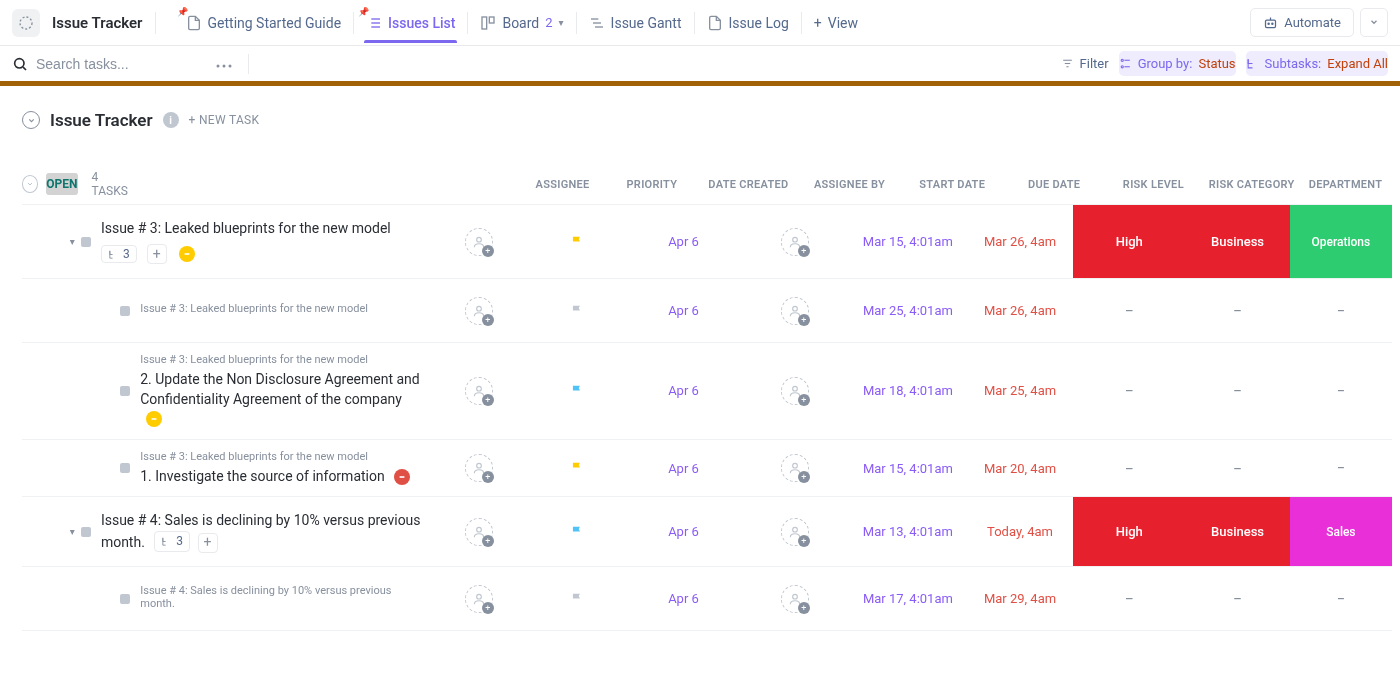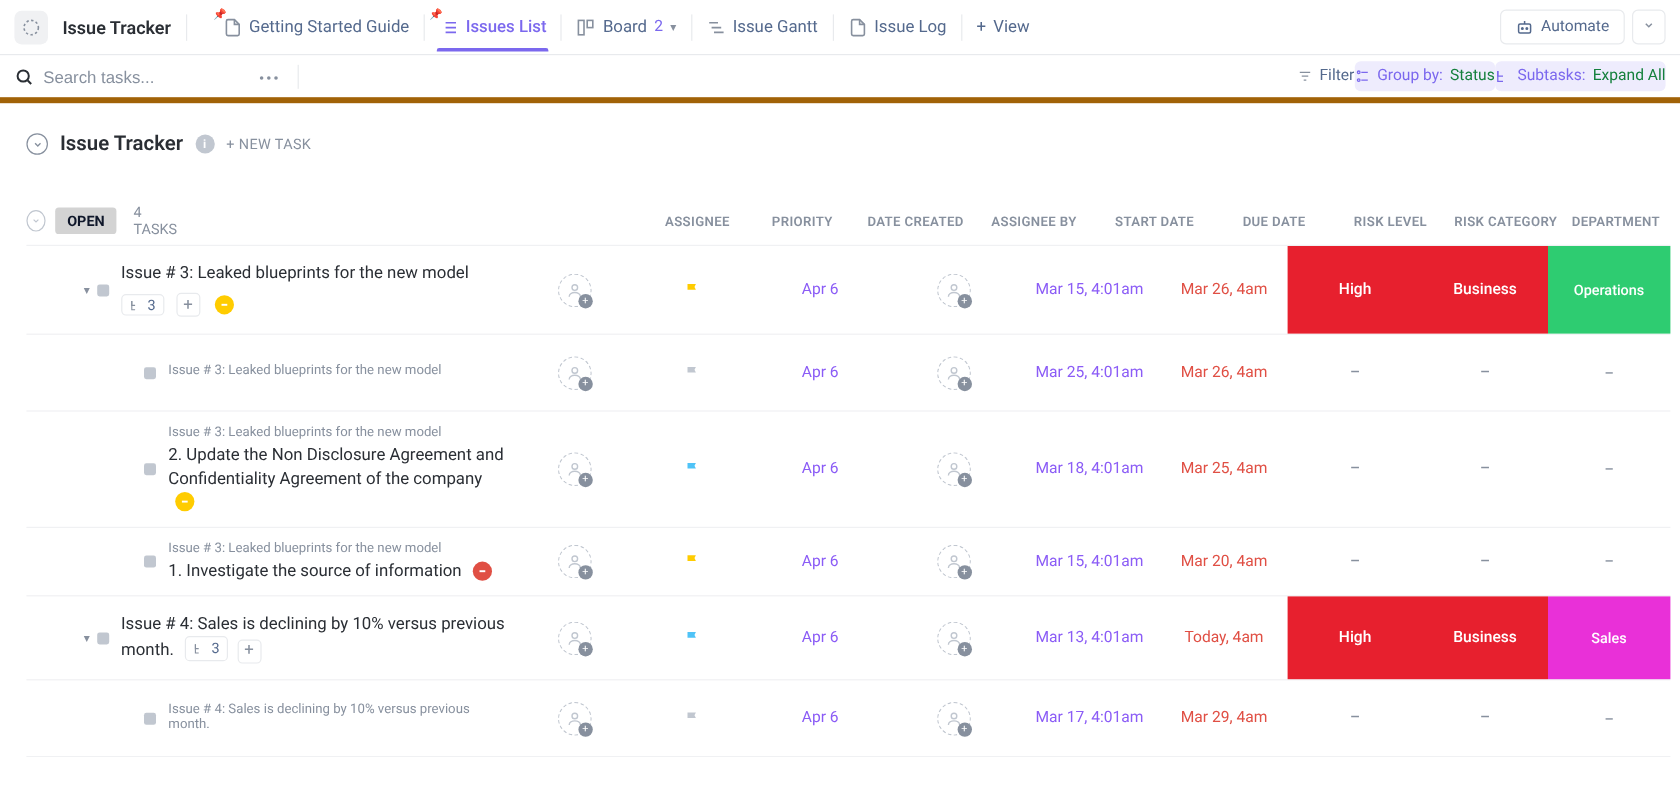--- a/index.html
+++ b/index.html
@@ -22,37 +22,37 @@
 .automate-btn { display: flex; align-items: center; gap: 6px; border: 1px solid #e8eaed; padding: 6px 12px; border-radius: 5px; color: #54698d; cursor: pointer; font-size: 13px; }
 .chev-drop { border: 1px solid #e8eaed; padding: 6px 8px; border-radius: 5px; color: #87909e; cursor: pointer; }
 
 
 .toolbar { display: flex; align-items: center; padding: 0 12px; height: 40px; border-bottom: 5px solid #a16207; }
 .search-wrap { display: flex; align-items: center; gap: 8px; color: #87909e; }
 .search-input { border: none; outline: none; font-size: 14px; color: #2a2e34; width: 160px; padding: 4px 0; }
 .search-input::placeholder { color: #87909e; }
 .more-dots { margin-left: 20px; color: #87909e; cursor: pointer; }
 .tool-sep { height: 20px; width: 1px; background: #e8eaed; margin-left: 16px; }
-.toolbar-right { margin-left: auto; display: flex; align-items: center; }
+.toolbar-right { margin-left: auto; display: flex; align-items: center; gap: 10px; }
 .filter-btn { display: flex; align-items: center; gap: 6px; color: #54698d; cursor: pointer; font-size: 13px; }
 .pill { display: flex; align-items: center; gap: 6px; background: #eeecfd; color: #7b68ee; padding: 5px 0; border-radius: 5px; cursor: pointer; font-size: 13px; }
-.pill .val { color: #15803d; }
+.pill .val { color: #c2410c; }
 
 
 .list-area { padding: 24px 8px 0 22px; }
 .list-title-row { display: flex; align-items: center; gap: 10px; margin-bottom: 40px; }
 .circle-check { width: 18px; height: 18px; border: 1.5px solid #87909e; border-radius: 50%; display: flex; align-items: center; justify-content: center; color: #87909e; font-size: 10px; }
 .list-title { font-weight: 600; font-size: 17px; color: #2a2e34; }
 .info-dot { width: 16px; height: 16px; border-radius: 50%; background: #c1c7d0; color: #fff; display: inline-flex; align-items: center; justify-content: center; font-size: 10px; font-weight: bold; }
 .new-task { color: #87909e; font-size: 12px; letter-spacing: 0.3px; cursor: pointer; }
 
 
 .group-head { display: flex; align-items: center; }
 .group-toggle { width: 18px; height: 18px; border: 1.5px solid #c1c7d0; border-radius: 50%; display: flex; align-items: center; justify-content: center; color: #c1c7d0; font-size: 9px; margin-right: 8px; }
-.group-label { background: #d3d3d3; color: #0f172a; font-weight: 700; font-size: 12px; padding: 4px 10px; border-radius: 3px; }
+.group-label { background: #d3d3d3; color: #0f766e; font-weight: 700; font-size: 12px; padding: 4px 0; border-radius: 3px; }
 .group-count { color: #87909e; font-size: 12px; margin-left: 14px; }
 
 
 .cols { display: flex; align-items: center; margin-left: 24px; }
 .col-title { width: 390px; }
 .col { text-align: center; color: #87909e; font-size: 11px; font-weight: 600; letter-spacing: 0.3px; }
 .col.assignee { width: 100px; }
 .col.priority { width: 100px; }
 .col.created { width: 116px; }
 .col.submitted { width: 110px; }

